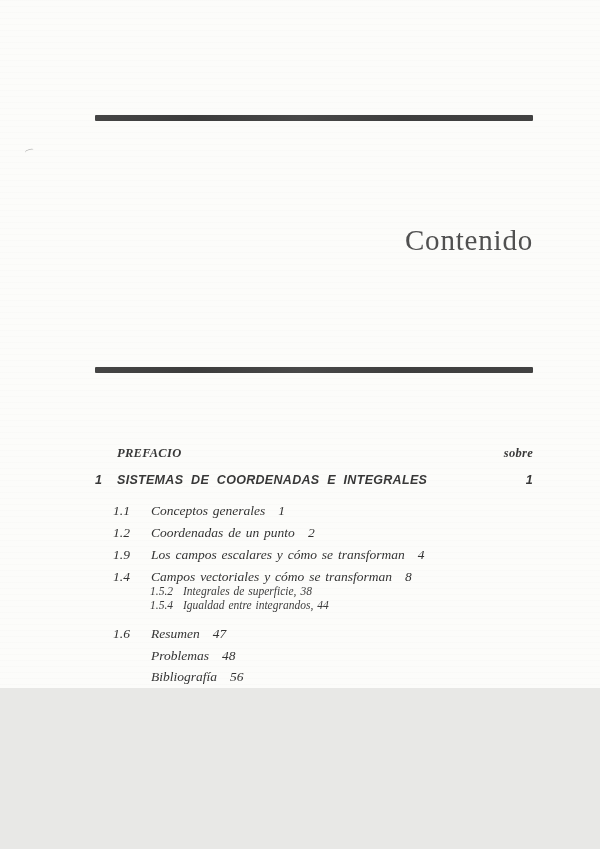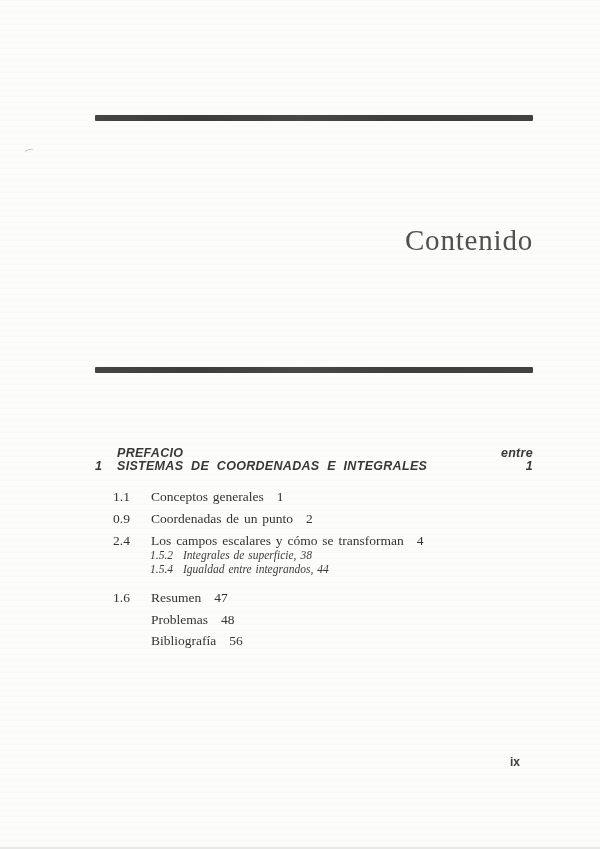--- a/index.html
+++ b/index.html
@@ -3,21 +3,21 @@
 <meta charset="utf-8">
 <style>
   html, body {
     margin: 0;
     padding: 0;
     background: #e8e8e6;
   }
   .page {
     position: relative;
     width: 600px;
-    height: 847px;
+    height: 688px;
     margin: 0 auto;
     background: #fcfcfa;
     background-image: repeating-linear-gradient(
       180deg,
       rgba(120,120,110,0.018) 0 1px,
       transparent 1px 6px
     );
     overflow: hidden;
     font-family: "Liberation Serif", serif;
   }
@@ -44,35 +44,35 @@
     letter-spacing: 0.8px;
     color: #505050;
   }
 
   .toc {
     position: absolute;
     top: 447px;
     left: 95px;
     width: 438px;
   }
-  .row { line-height: 13px; }
+  .row { line-height: 13px; font-style: italic; }
 
   
   .row-front, .row-chapter {
     display: flex;
     justify-content: space-between;
     font-family: "Liberation Sans", sans-serif;
     font-weight: bold;
     font-style: italic;
     font-size: 12.5px;
     letter-spacing: 0.3px;
     word-spacing: 4px;
     color: #383838;
   }
-  .row-front { padding-left: 22px; }
+  .row-front { margin-bottom: 14px; padding-left: 22px; font-family: Liberation Serif, serif; }
   .row-chapter { margin-bottom: 17px; }
   .row-chapter .num { display: inline-block; width: 22px; }
 
   
   .row-item {
     font-family: "Liberation Serif", serif;
     font-size: 13.5px;
     color: #333333;
     padding-left: 18px;
     word-spacing: 1.5px;
@@ -138,29 +138,30 @@
 
   <div class="rule rule-top"></div>
 
   <div class="page-title">Contenido</div>
 
   <div class="rule rule-mid"></div>
 
   <div class="toc">
       <div class="row row-front">
         <span class="left"><span class="lbl">PREFACIO</span></span>
-        <span class="pg">entre</span>
+        <span class="pg">sobre</span>
       </div>
       <div class="row row-chapter">
         <span class="left"><span class="num">1</span><span class="lbl">SISTEMAS DE COORDENADAS E INTEGRALES</span></span>
         <span class="pg">1</span>
       </div>
       <div class="row row-item"><span class="num">1.1</span><span class="lbl">Conceptos generales</span><span class="pg">1</span></div>
-      <div class="row row-item"><span class="num">0.9</span><span class="lbl">Coordenadas de un punto</span><span class="pg">2</span></div>
-      <div class="row row-item"><span class="num">2.4</span><span class="lbl">Los campos escalares y cómo se transforman</span><span class="pg">4</span></div>
+      <div class="row row-item"><span class="num">1.2</span><span class="lbl">Coordenadas de un punto</span><span class="pg">2</span></div>
+      <div class="row row-item"><span class="num">1.9</span><span class="lbl">Los campos escalares y cómo se transforman</span><span class="pg">4</span></div>
+      <div class="row row-item"><span class="num">1.4</span><span class="lbl">Campos vectoriales y cómo se transforman</span><span class="pg">8</span></div>
       <div class="row row-subitem"><span class="num">1.5.2</span><span class="lbl">Integrales de superficie,</span><span class="pg">38</span></div>
       <div class="row row-subitem"><span class="num">1.5.4</span><span class="lbl">Igualdad entre integrandos,</span><span class="pg">44</span></div>
       <div class="row row-item"><span class="num">1.6</span><span class="lbl">Resumen</span><span class="pg">47</span></div>
       <div class="row row-plain"><span class="lbl">Problemas</span><span class="pg">48</span></div>
       <div class="row row-plain"><span class="lbl">Bibliografía</span><span class="pg">56</span></div>
     </div>
 
   <div class="folio">ix</div>
 </div>
 

